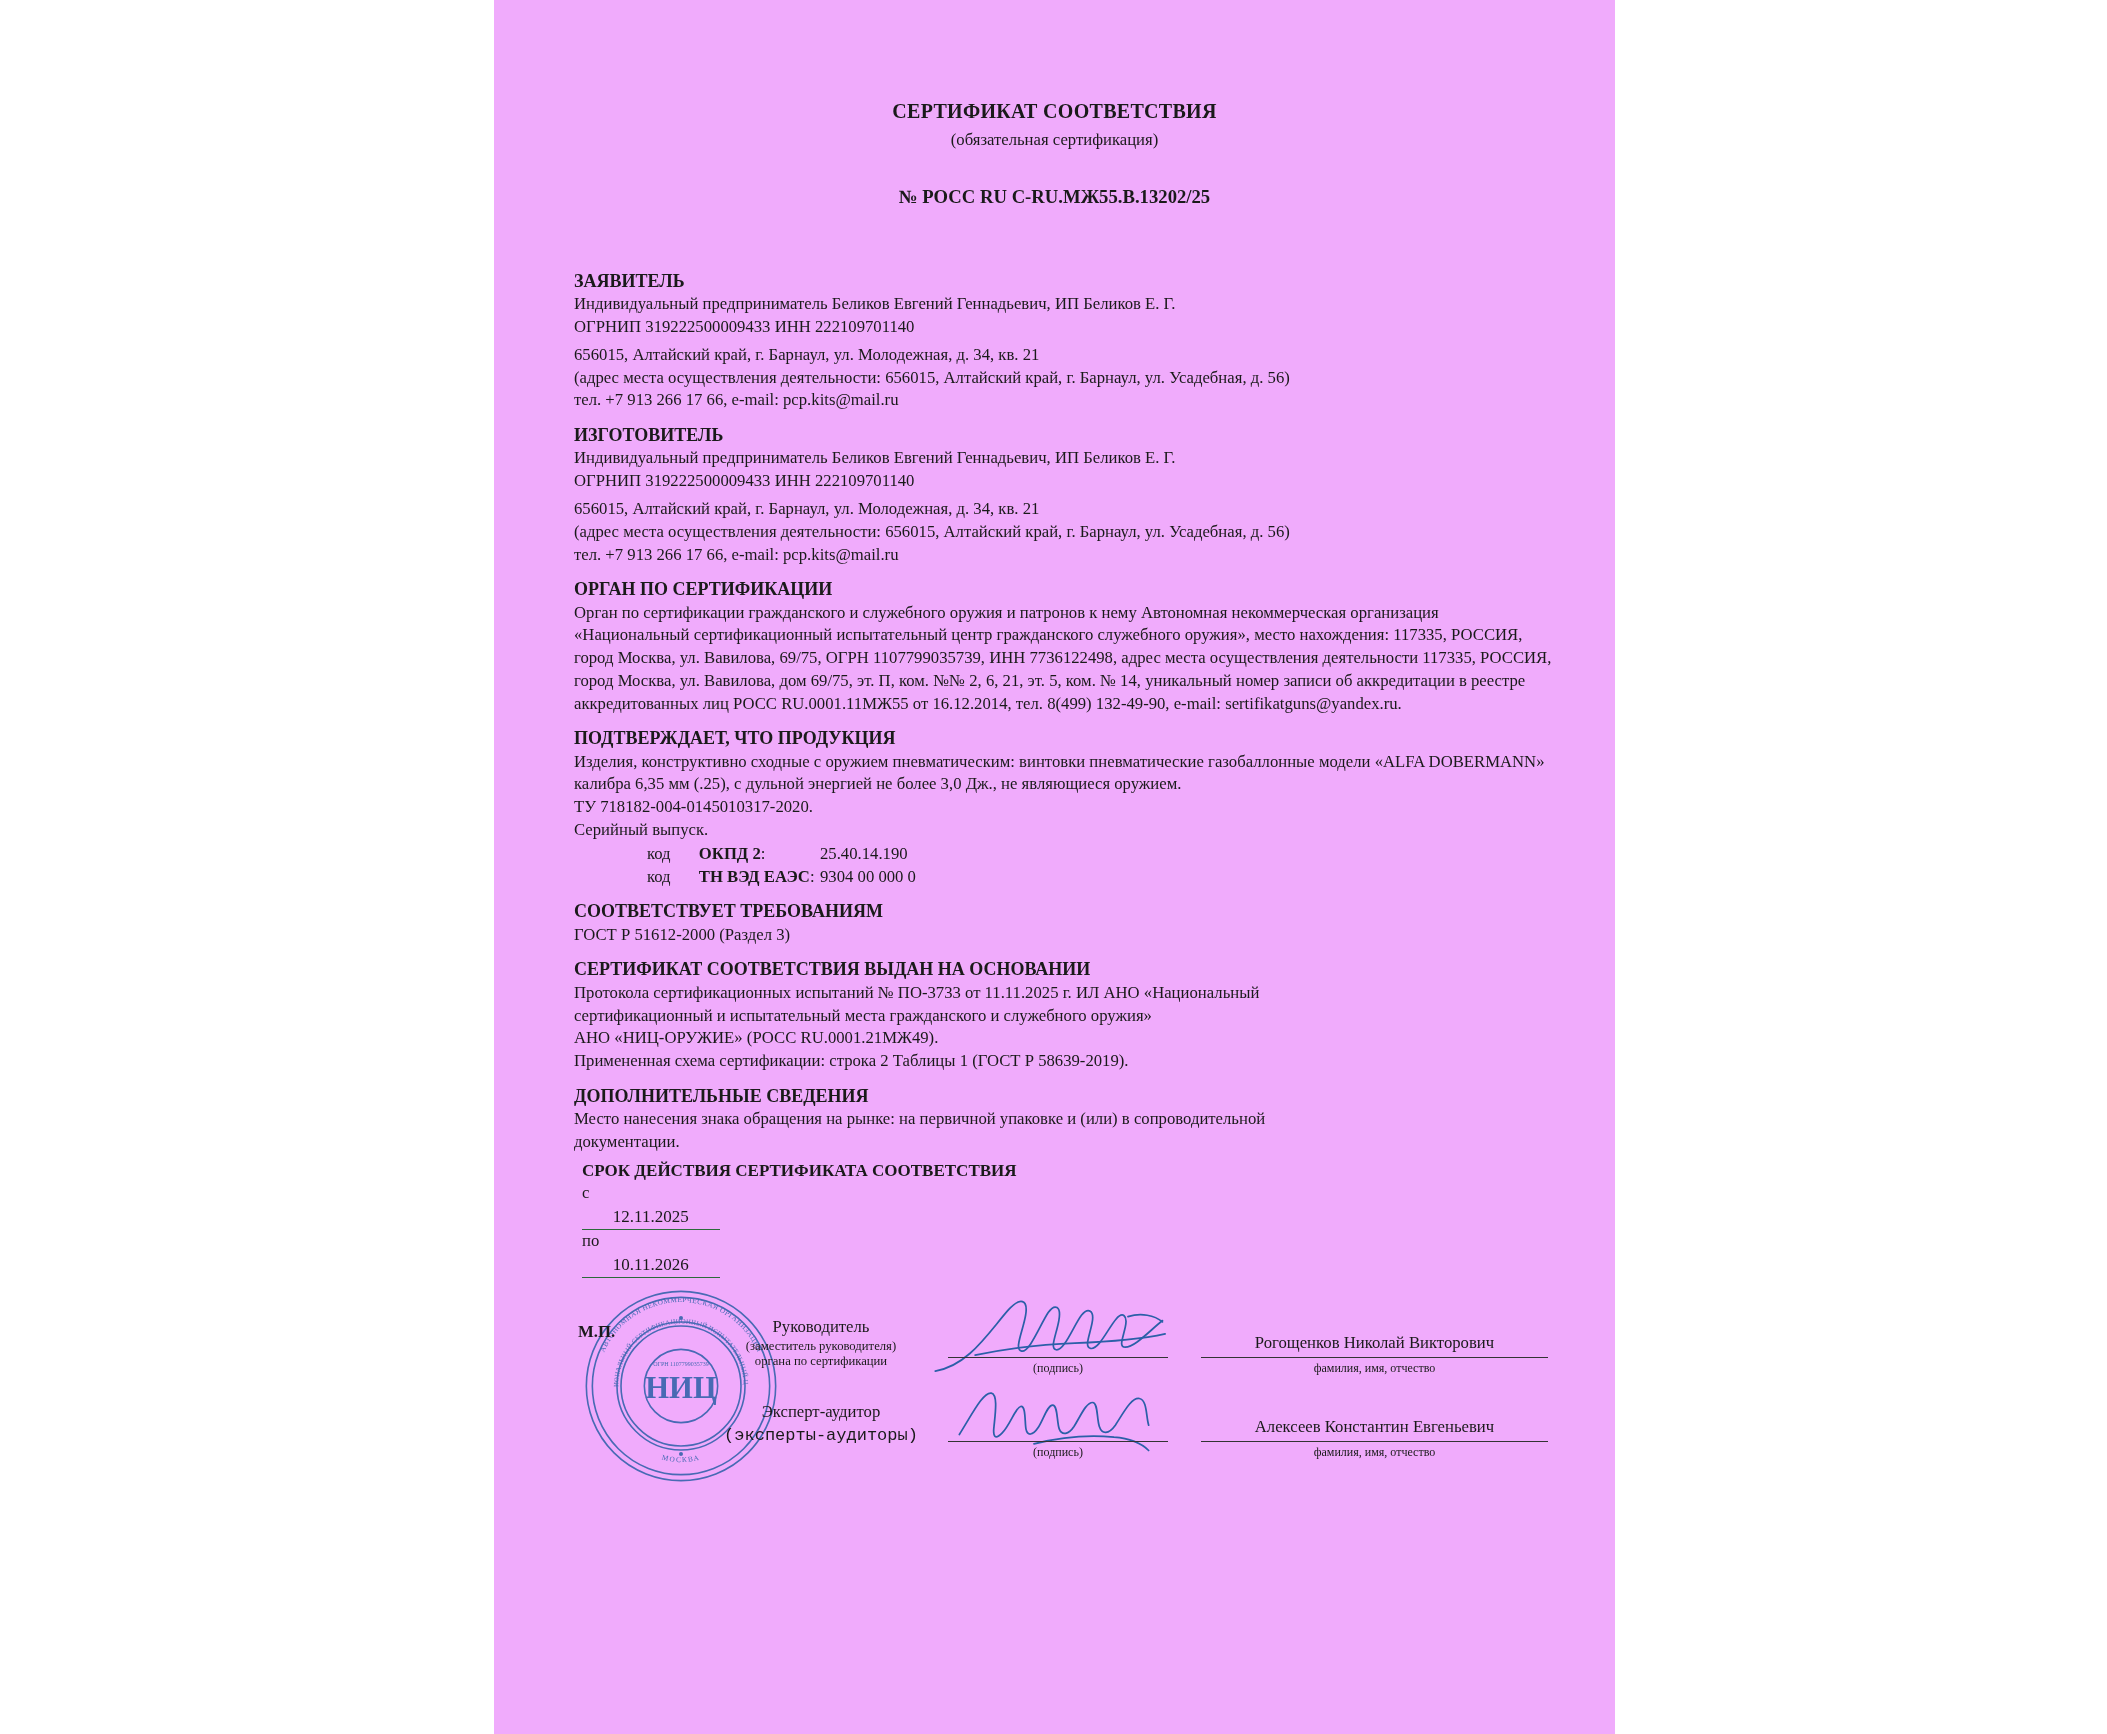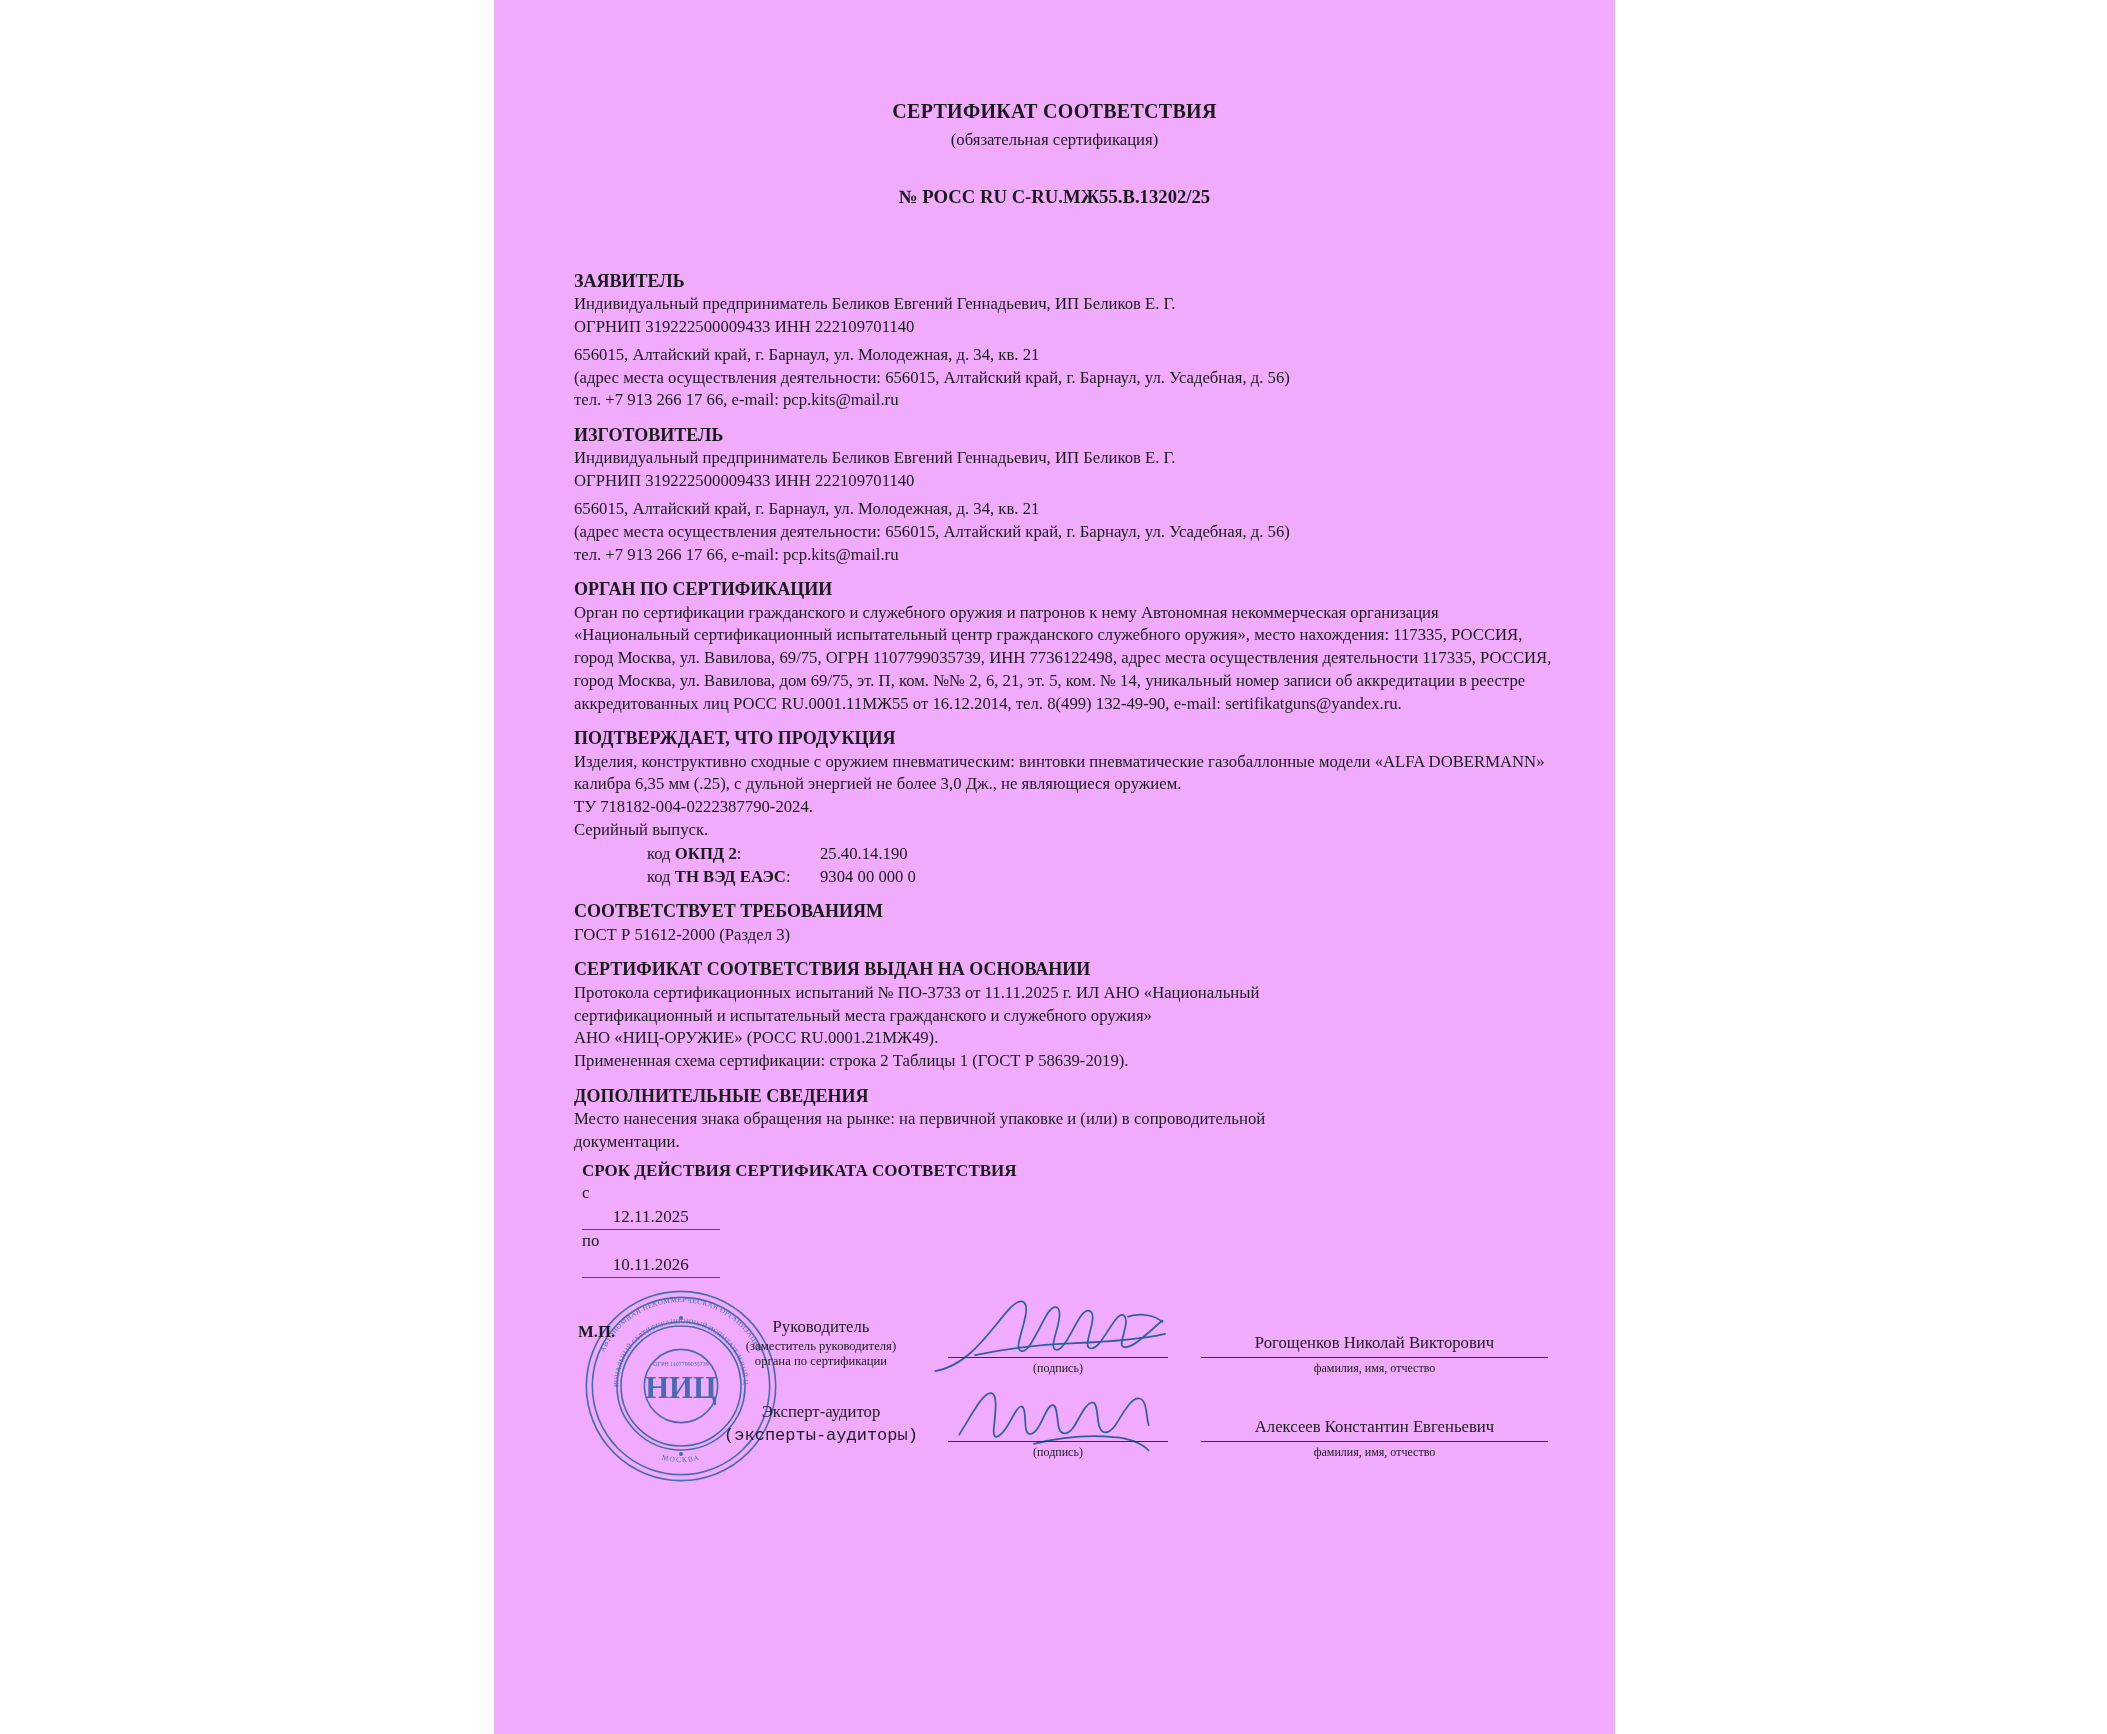--- a/index.html
+++ b/index.html
@@ -80,21 +80,21 @@
   }
   .gap-sm { height: 5.3px; }
 
   .code-row {
     display: flex;
     font-size: 16.7px;
     line-height: 1.4;
     padding-left: 73px;
   }
   .code-label { width: 173px; }
-  .code-label b { font-weight: bold; }
+  .code-label b { font-weight: bold; margin-left: 24px; }
   .code-value { }
 
   .validity {
     margin-top: 5.3px;
     display: flex;
     align-items: baseline;
     font-size: 17px;
     font-weight: bold;
     flex-direction: column;
   }
@@ -274,21 +274,21 @@
       <div class="gap-sm"></div>
       <div class="line">656015, Алтайский край, г. Барнаул, ул. Молодежная, д. 34, кв. 21</div>
       <div class="line">(адрес места осуществления деятельности: 656015, Алтайский край, г. Барнаул, ул. Усадебная, д. 56)</div>
       <div class="line">тел. +7 913 266 17 66, e-mail: pcp.kits@mail.ru</div>
 
       <div class="sec-head">ОРГАН ПО СЕРТИФИКАЦИИ</div>
       <div class="para">Орган по сертификации гражданского и служебного оружия и патронов к нему Автономная некоммерческая организация «Национальный сертификационный испытательный центр гражданского служебного оружия», место нахождения: 117335, РОССИЯ, город Москва, ул. Вавилова, 69/75, ОГРН 1107799035739, ИНН 7736122498, адрес места осуществления деятельности 117335, РОССИЯ, город Москва, ул. Вавилова, дом 69/75, эт. П, ком. №№ 2, 6, 21, эт. 5, ком. № 14, уникальный номер записи об аккредитации в реестре аккредитованных лиц РОСС RU.0001.11МЖ55 от 16.12.2014, тел. 8(499) 132-49-90, e-mail: sertifikatguns@yandex.ru.</div>
 
       <div class="sec-head">ПОДТВЕРЖДАЕТ, ЧТО ПРОДУКЦИЯ</div>
       <div class="para">Изделия, конструктивно сходные с оружием пневматическим: винтовки пневматические газобаллонные модели «ALFA DOBERMANN» калибра 6,35 мм (.25), с дульной энергией не более 3,0 Дж., не являющиеся оружием.</div>
-      <div class="line">ТУ 718182-004-0222387790-2024.</div>
+      <div class="line">ТУ 718182-004-0145010317-2020.</div>
       <div class="line">Серийный выпуск.</div>
 
       <div class="code-row">
         <div class="code-label"><span>код </span><b>ОКПД 2</b><span>:</span></div>
         <div class="code-value">25.40.14.190</div>
       </div>
       <div class="code-row">
         <div class="code-label"><span>код </span><b>ТН ВЭД ЕАЭС</b><span>:</span></div>
         <div class="code-value">9304 00 000 0</div>
       </div>

